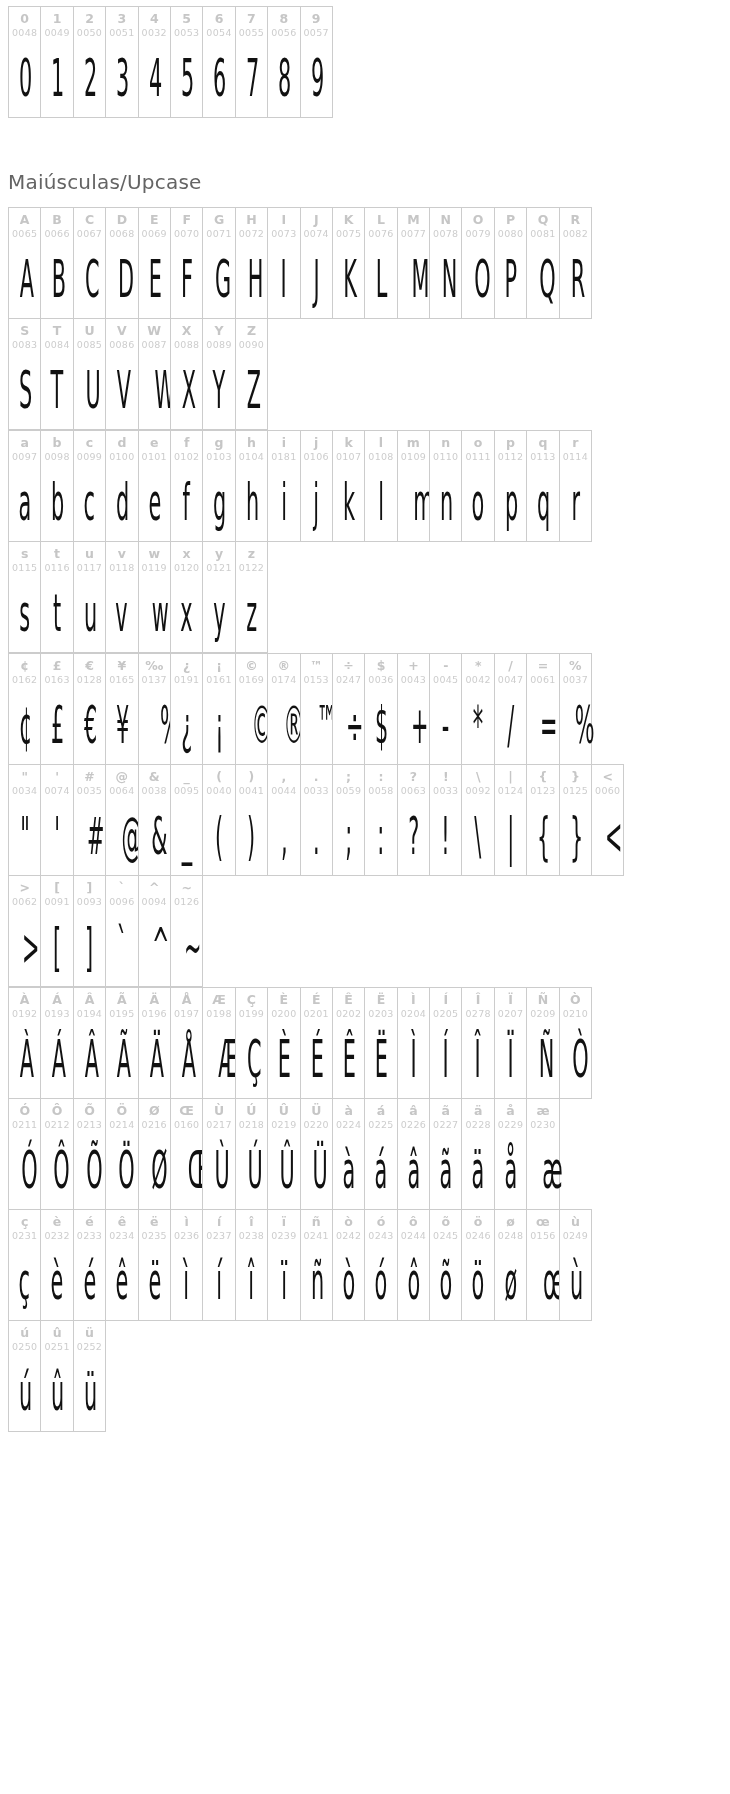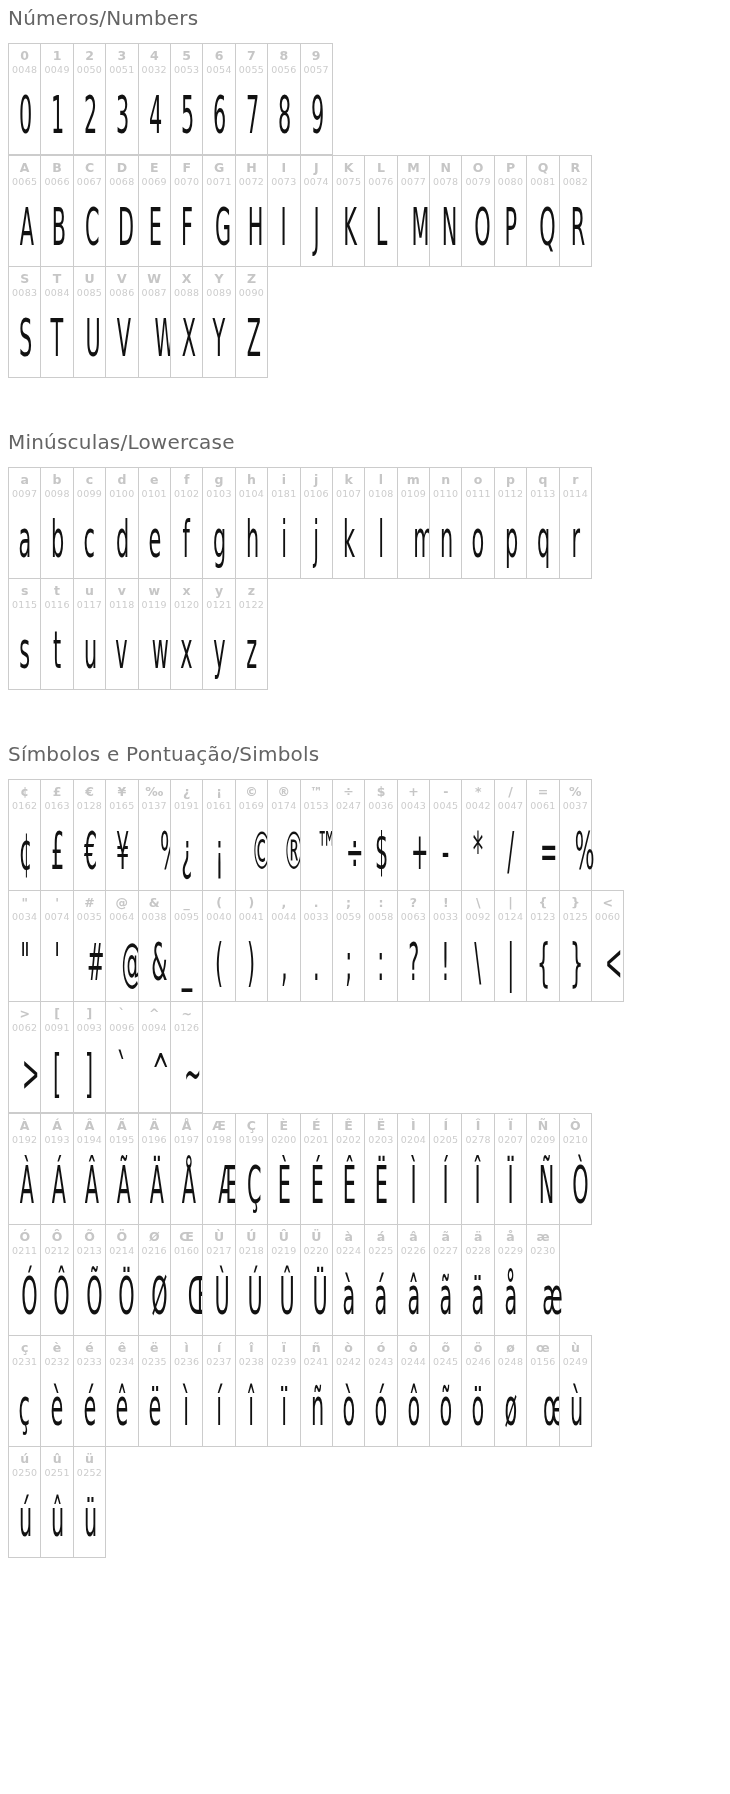--- a/index.html
+++ b/index.html
@@ -65,21 +65,20 @@
     transform:scaleX(0.4);
     transform-origin:50% 100%;
     white-space:nowrap;
   }
 </style>
 </head>
 <body>
 
 <div>
   <section>
-    <h2 class="section-title">Números/Numbers</h2>
     <div class="char-table">
         <div class="char-row">
   <div class="char-cell">
     <div class="cell-label">0</div>
     <div class="cell-code">0048</div>
     <div class="cell-glyph"><span class="g">0</span></div>
   </div>
 
   <div class="char-cell">
     <div class="cell-label">1</div>
@@ -132,20 +131,21 @@
   <div class="char-cell">
     <div class="cell-label">9</div>
     <div class="cell-code">0057</div>
     <div class="cell-glyph"><span class="g">9</span></div>
   </div>
 </div>
       </div>
   </section>
 
   <section>
+    <h2 class="section-title">Maiúsculas/Upcase</h2>
     <div class="char-table">
         <div class="char-row">
   <div class="char-cell">
     <div class="cell-label">A</div>
     <div class="cell-code">0065</div>
     <div class="cell-glyph"><span class="g">A</span></div>
   </div>
 
   <div class="char-cell">
     <div class="cell-label">B</div>
@@ -295,21 +295,20 @@
   <div class="char-cell">
     <div class="cell-label">Z</div>
     <div class="cell-code">0090</div>
     <div class="cell-glyph"><span class="g">Z</span></div>
   </div>
 </div>
       </div>
   </section>
 
   <section>
-    <h2 class="section-title">Minúsculas/Lowercase</h2>
     <div class="char-table">
         <div class="char-row">
   <div class="char-cell">
     <div class="cell-label">a</div>
     <div class="cell-code">0097</div>
     <div class="cell-glyph"><span class="g">a</span></div>
   </div>
 
   <div class="char-cell">
     <div class="cell-label">b</div>
@@ -459,21 +458,20 @@
   <div class="char-cell">
     <div class="cell-label">z</div>
     <div class="cell-code">0122</div>
     <div class="cell-glyph"><span class="g">z</span></div>
   </div>
 </div>
       </div>
   </section>
 
   <section>
-    <h2 class="section-title">Símbolos e Pontuação/Simbols</h2>
     <div class="char-table">
         <div class="char-row">
   <div class="char-cell">
     <div class="cell-label">¢</div>
     <div class="cell-code">0162</div>
     <div class="cell-glyph"><span class="g">¢</span></div>
   </div>
 
   <div class="char-cell">
     <div class="cell-label">£</div>

